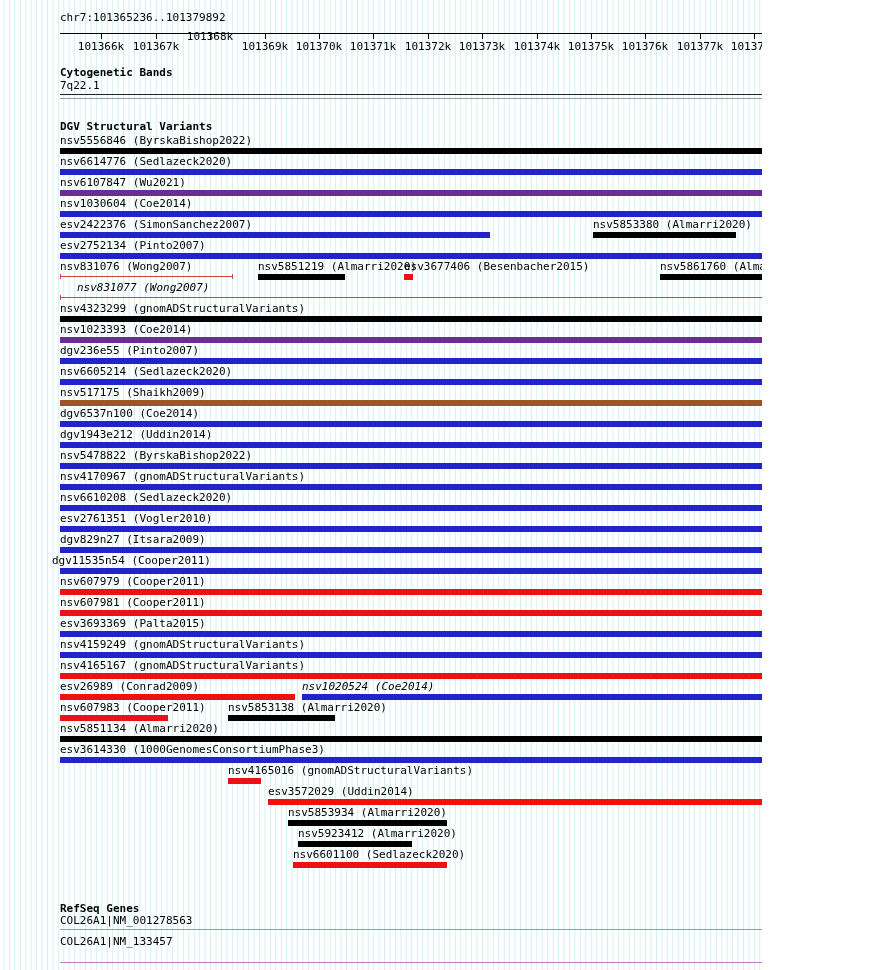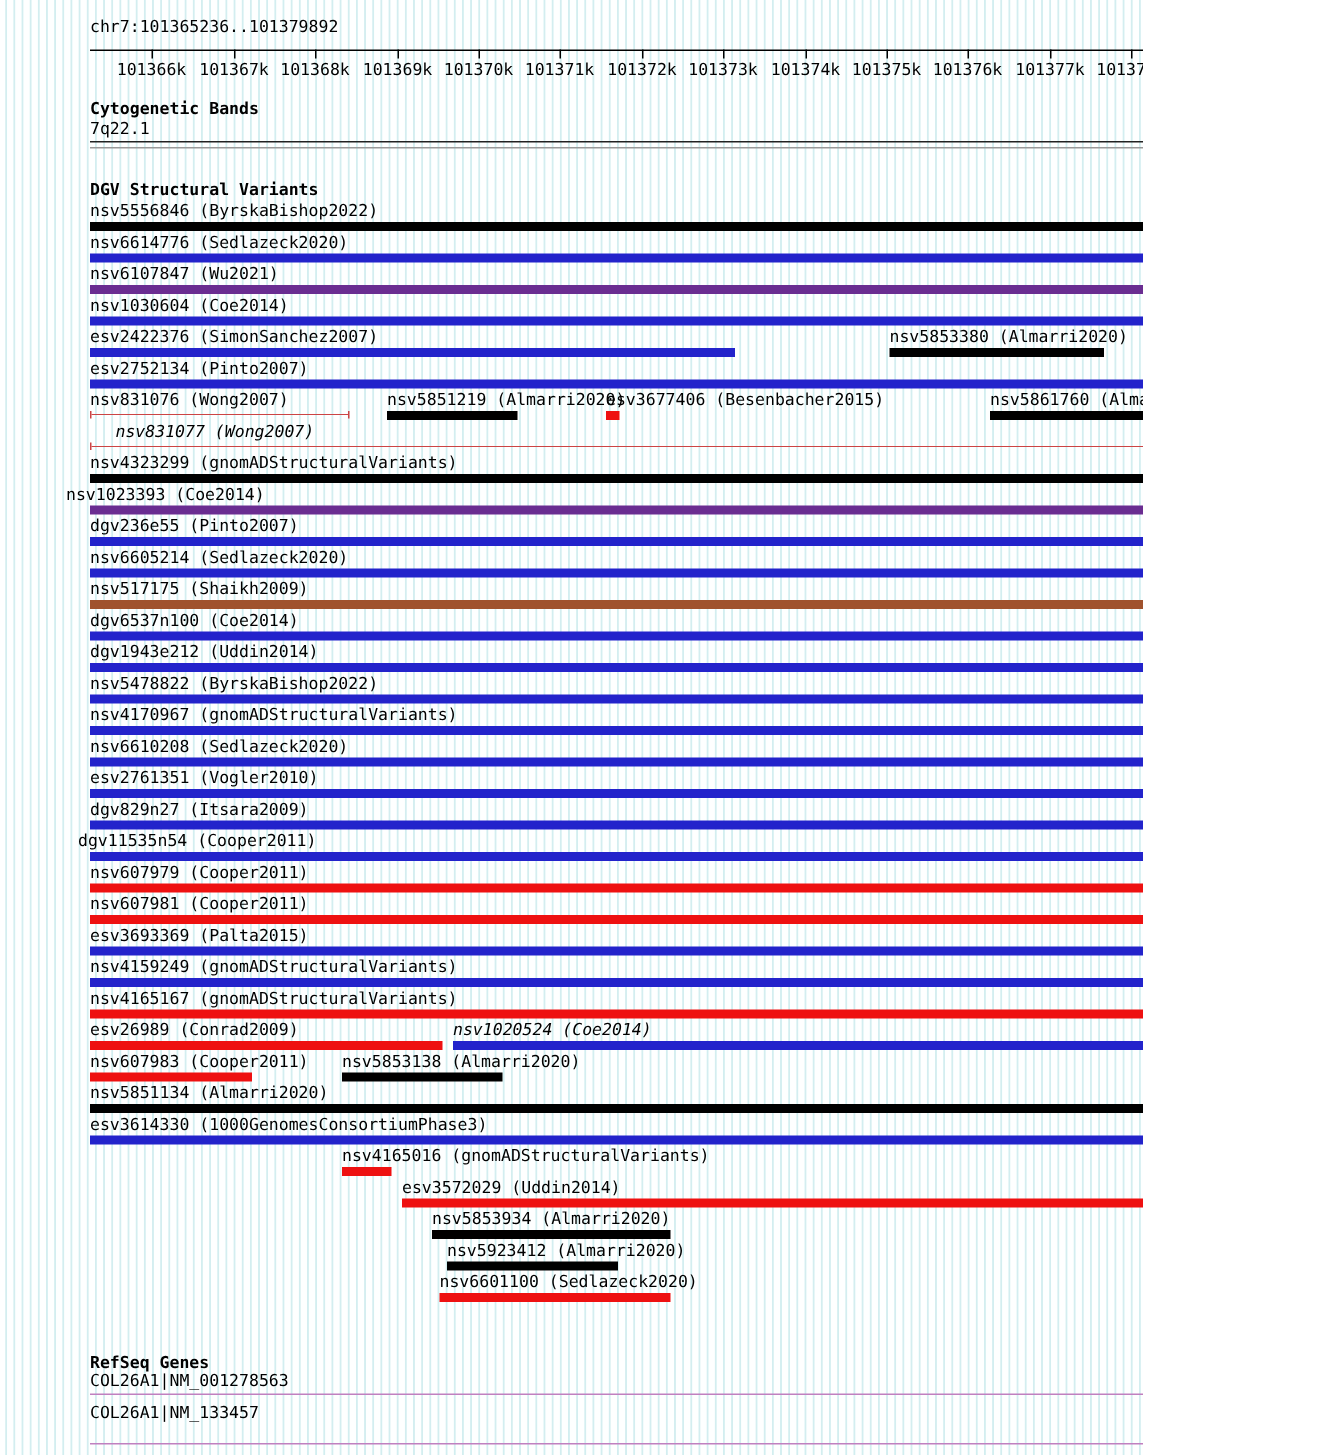--- a/index.html
+++ b/index.html
@@ -44,21 +44,21 @@
 
   <div class="t bold" id="dgv-title">DGV Structural Variants</div>
 
   <div class="t bold" id="refseq-title">RefSeq Genes</div>
 
 <div class="tick" style="left: 101px; top: 33px;"></div>
     <div class="tick-label" style="left: 101px; top: 41px;">101366k</div>
     <div class="tick" style="left: 156px; top: 33px;"></div>
     <div class="tick-label" style="left: 156px; top: 41px;">101367k</div>
     <div class="tick" style="left: 210px; top: 33px;"></div>
-    <div class="tick-label" style="left: 210px; top: 41px;">101368k</div>
+    <div class="tick-label" style="left: 210px; top: 31px;">101368k</div>
     <div class="tick" style="left: 265px; top: 33px;"></div>
     <div class="tick-label" style="left: 265px; top: 41px;">101369k</div>
     <div class="tick" style="left: 319px; top: 33px;"></div>
     <div class="tick-label" style="left: 319px; top: 41px;">101370k</div>
     <div class="tick" style="left: 373px; top: 33px;"></div>
     <div class="tick-label" style="left: 373px; top: 41px;">101371k</div>
     <div class="tick" style="left: 428px; top: 33px;"></div>
     <div class="tick-label" style="left: 428px; top: 41px;">101372k</div>
     <div class="tick" style="left: 482px; top: 33px;"></div>
     <div class="tick-label" style="left: 482px; top: 41px;">101373k</div>
@@ -93,21 +93,21 @@
     <div class="t" style="left: 258px; top: 261px;">nsv5851219 (Almarri2020)</div>
     <div class="vbar" style="left: 258px; top: 274px; width: 87px; background: rgb(0, 0, 0);"></div>
     <div class="t" style="left: 404px; top: 261px;">esv3677406 (Besenbacher2015)</div>
     <div class="vbar" style="left: 404px; top: 274px; width: 9px; background: rgb(238, 17, 17);"></div>
     <div class="t" style="left: 660px; top: 261px;">nsv5861760 (Almarri2020)</div>
     <div class="vbar" style="left: 660px; top: 274px; width: 130px; background: rgb(0, 0, 0);"></div>
     <div class="t" style="left: 77px; top: 282px; font-style: italic;">nsv831077 (Wong2007)</div>
     <div class="iline" style="left: 60px; top: 295px; width: 813px; border-left: 1px solid rgb(204, 68, 68); border-right: 1px solid rgb(204, 68, 68); background: linear-gradient(transparent 2px, rgb(204, 68, 68) 2px, rgb(204, 68, 68) 3px, transparent 3px);"></div>
     <div class="t" style="left: 60px; top: 303px;">nsv4323299 (gnomADStructuralVariants)</div>
     <div class="vbar" style="left: 60px; top: 316px; width: 813px; background: rgb(0, 0, 0);"></div>
-    <div class="t" style="left: 44px; top: 324px;">nsv1023393 (Coe2014)</div>
+    <div class="t" style="left: 60px; top: 324px;">nsv1023393 (Coe2014)</div>
     <div class="vbar" style="left: 60px; top: 337px; width: 813px; background: rgb(106, 45, 145);"></div>
     <div class="t" style="left: 60px; top: 345px;">dgv236e55 (Pinto2007)</div>
     <div class="vbar" style="left: 60px; top: 358px; width: 813px; background: rgb(35, 35, 203);"></div>
     <div class="t" style="left: 60px; top: 366px;">nsv6605214 (Sedlazeck2020)</div>
     <div class="vbar" style="left: 60px; top: 379px; width: 813px; background: rgb(35, 35, 203);"></div>
     <div class="t" style="left: 60px; top: 387px;">nsv517175 (Shaikh2009)</div>
     <div class="vbar" style="left: 60px; top: 400px; width: 813px; background: rgb(160, 82, 45);"></div>
     <div class="t" style="left: 60px; top: 408px;">dgv6537n100 (Coe2014)</div>
     <div class="vbar" style="left: 60px; top: 421px; width: 813px; background: rgb(35, 35, 203);"></div>
     <div class="t" style="left: 60px; top: 429px;">dgv1943e212 (Uddin2014)</div>

